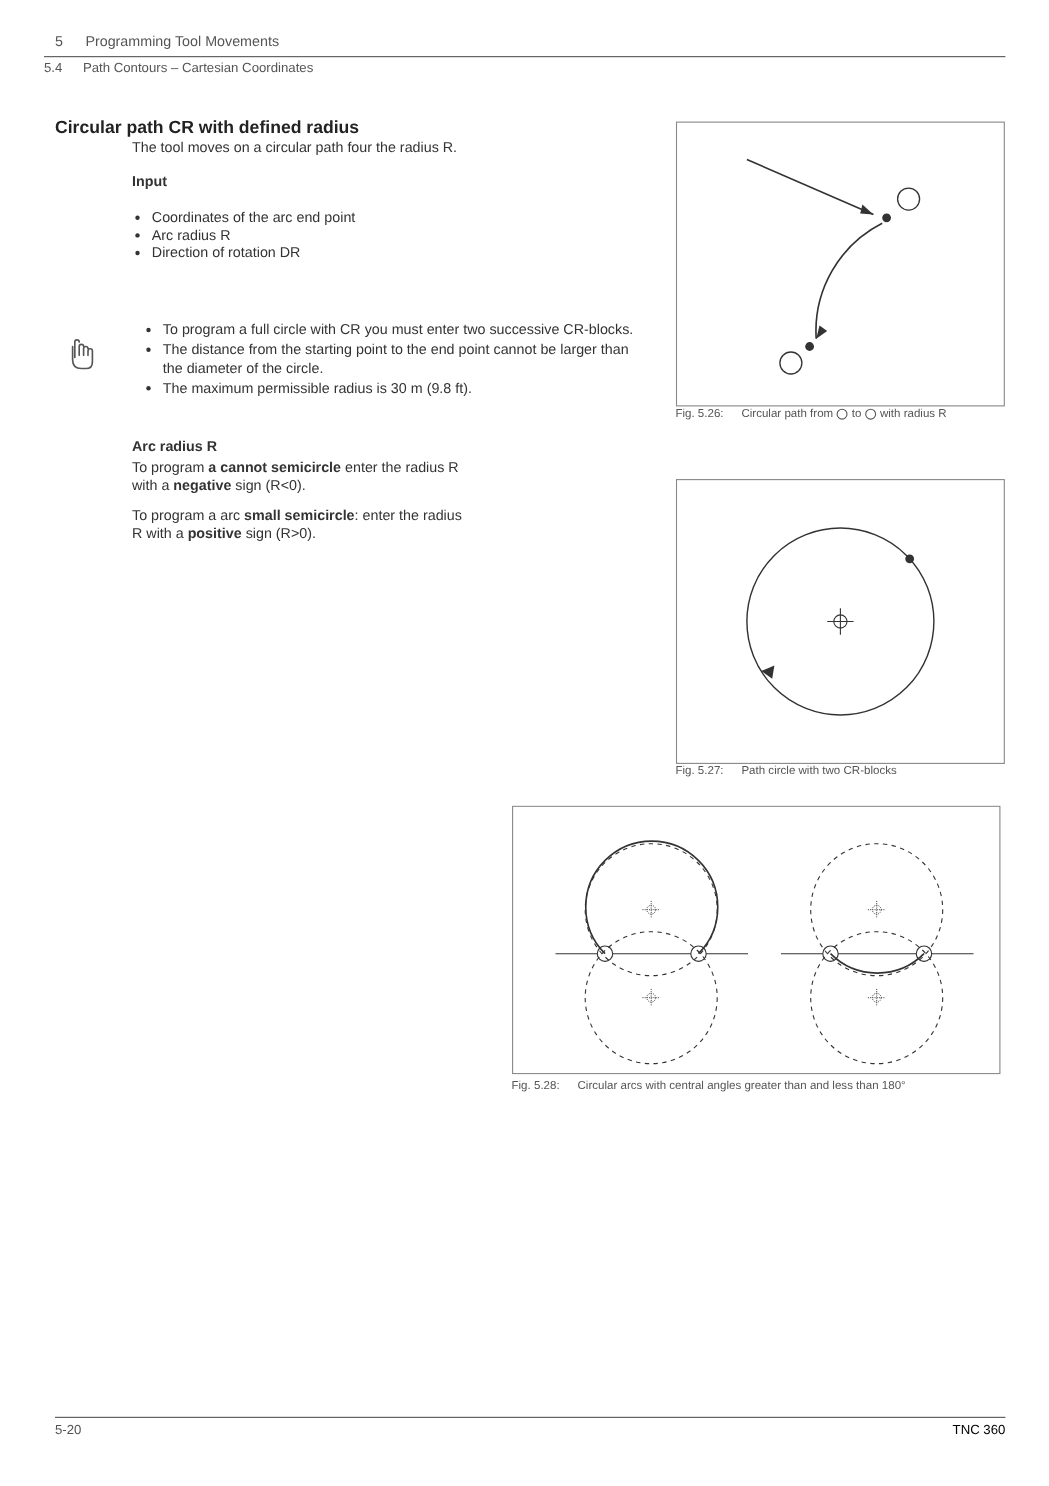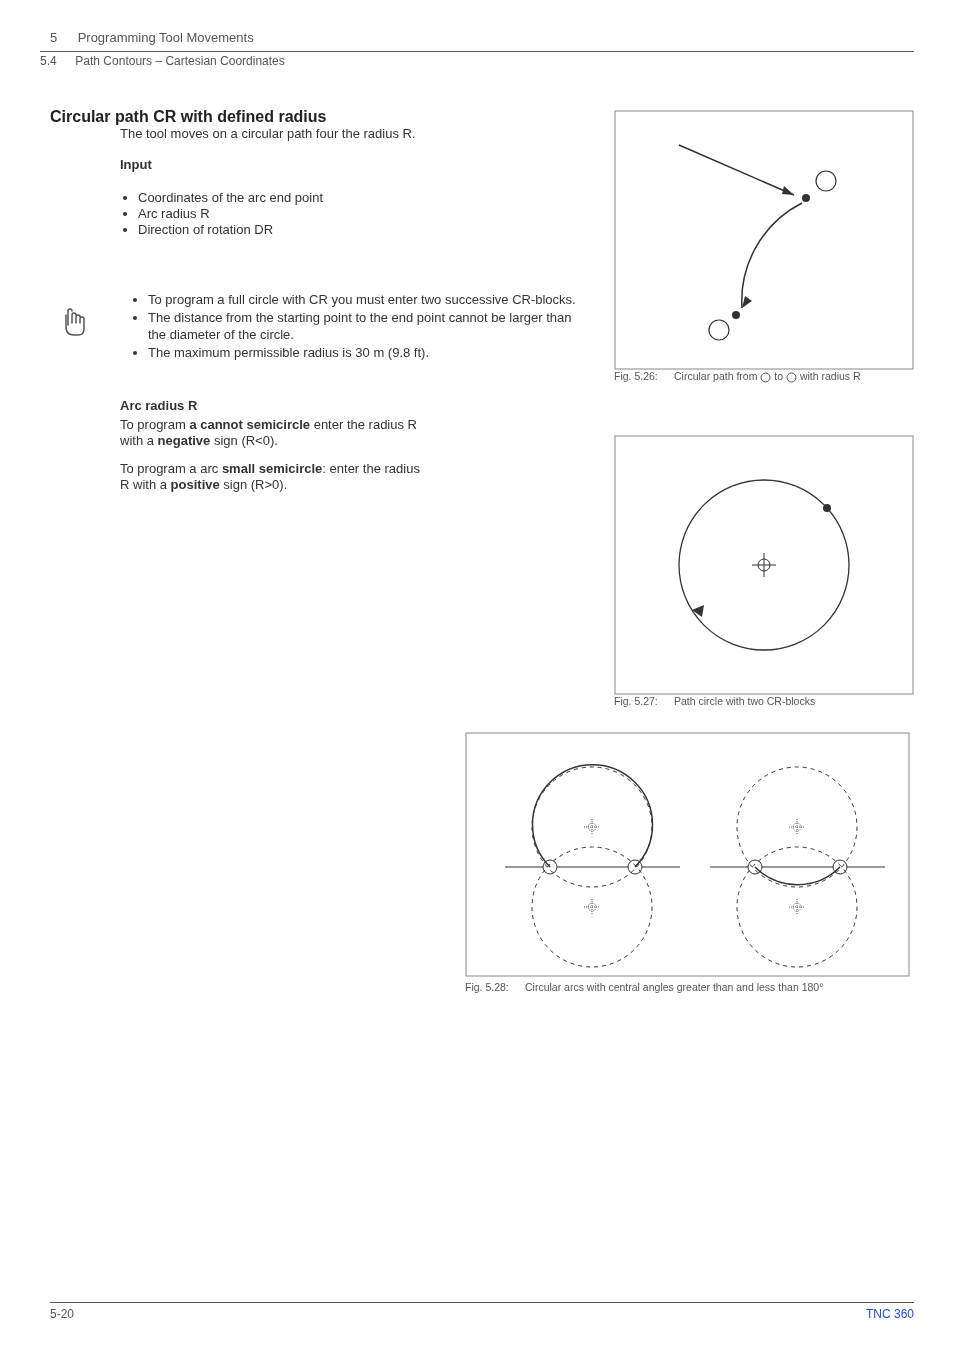--- a/index.html
+++ b/index.html
@@ -39,24 +39,24 @@
     .fig-caption .text { flex: 1; }
     .note-row { display: flex; align-items: center; margin-top: 55px; padding-left: 10px; }
     .hand-icon { width: 40px; flex-shrink: 0; margin-right: 30px; margin-top: -2px; }
     .note-list { list-style-type: disc; padding-left: 18px; font-size: 13px; width: 460px; }
     .note-list li { margin-bottom: 1px; line-height: 1.3; }
     .fig2 { top: 420px; right: 40px; width: 300px; height: 290px; margin-top: 15px; }
     .section-arc { margin-top: 35px; padding-left: 70px; width: 380px; }
     .section-arc h4 { font-size: 13px; font-weight: bold; margin-bottom: 4px; }
     .section-arc p { font-size: 13px; line-height: 1.25; margin-bottom: 12px; }
     .fig3 { top: 732px; left: 465px; width: 507px; height: 270px; }
-    .footer { position: absolute; bottom: 30px; left: 50px; right: 40px; }
+    .footer { position: absolute; bottom: 44px; left: 50px; right: 40px; }
     .footer-rule { border: none; border-top: 1px solid #555; margin-bottom: 4px; }
     .footer .page { float: left; font-size: 12px; color: #555; }
-    .footer .model { float: right; font-size: 12px; color: #1d4ed8; }
+    .footer .model { float: right; font-size: 12px; color: #000000; }
     .circ-inline { display: inline-block; vertical-align: middle; }
     .figure-svg { display: block; border: none; }
     .fig-border { fill: none; stroke: #888; stroke-width: 1; }
   </style>
 </head>
 <body>
 
 <div class="header-chapter">
   <span class="num">5</span>
   <span>Programming Tool Movements</span>

